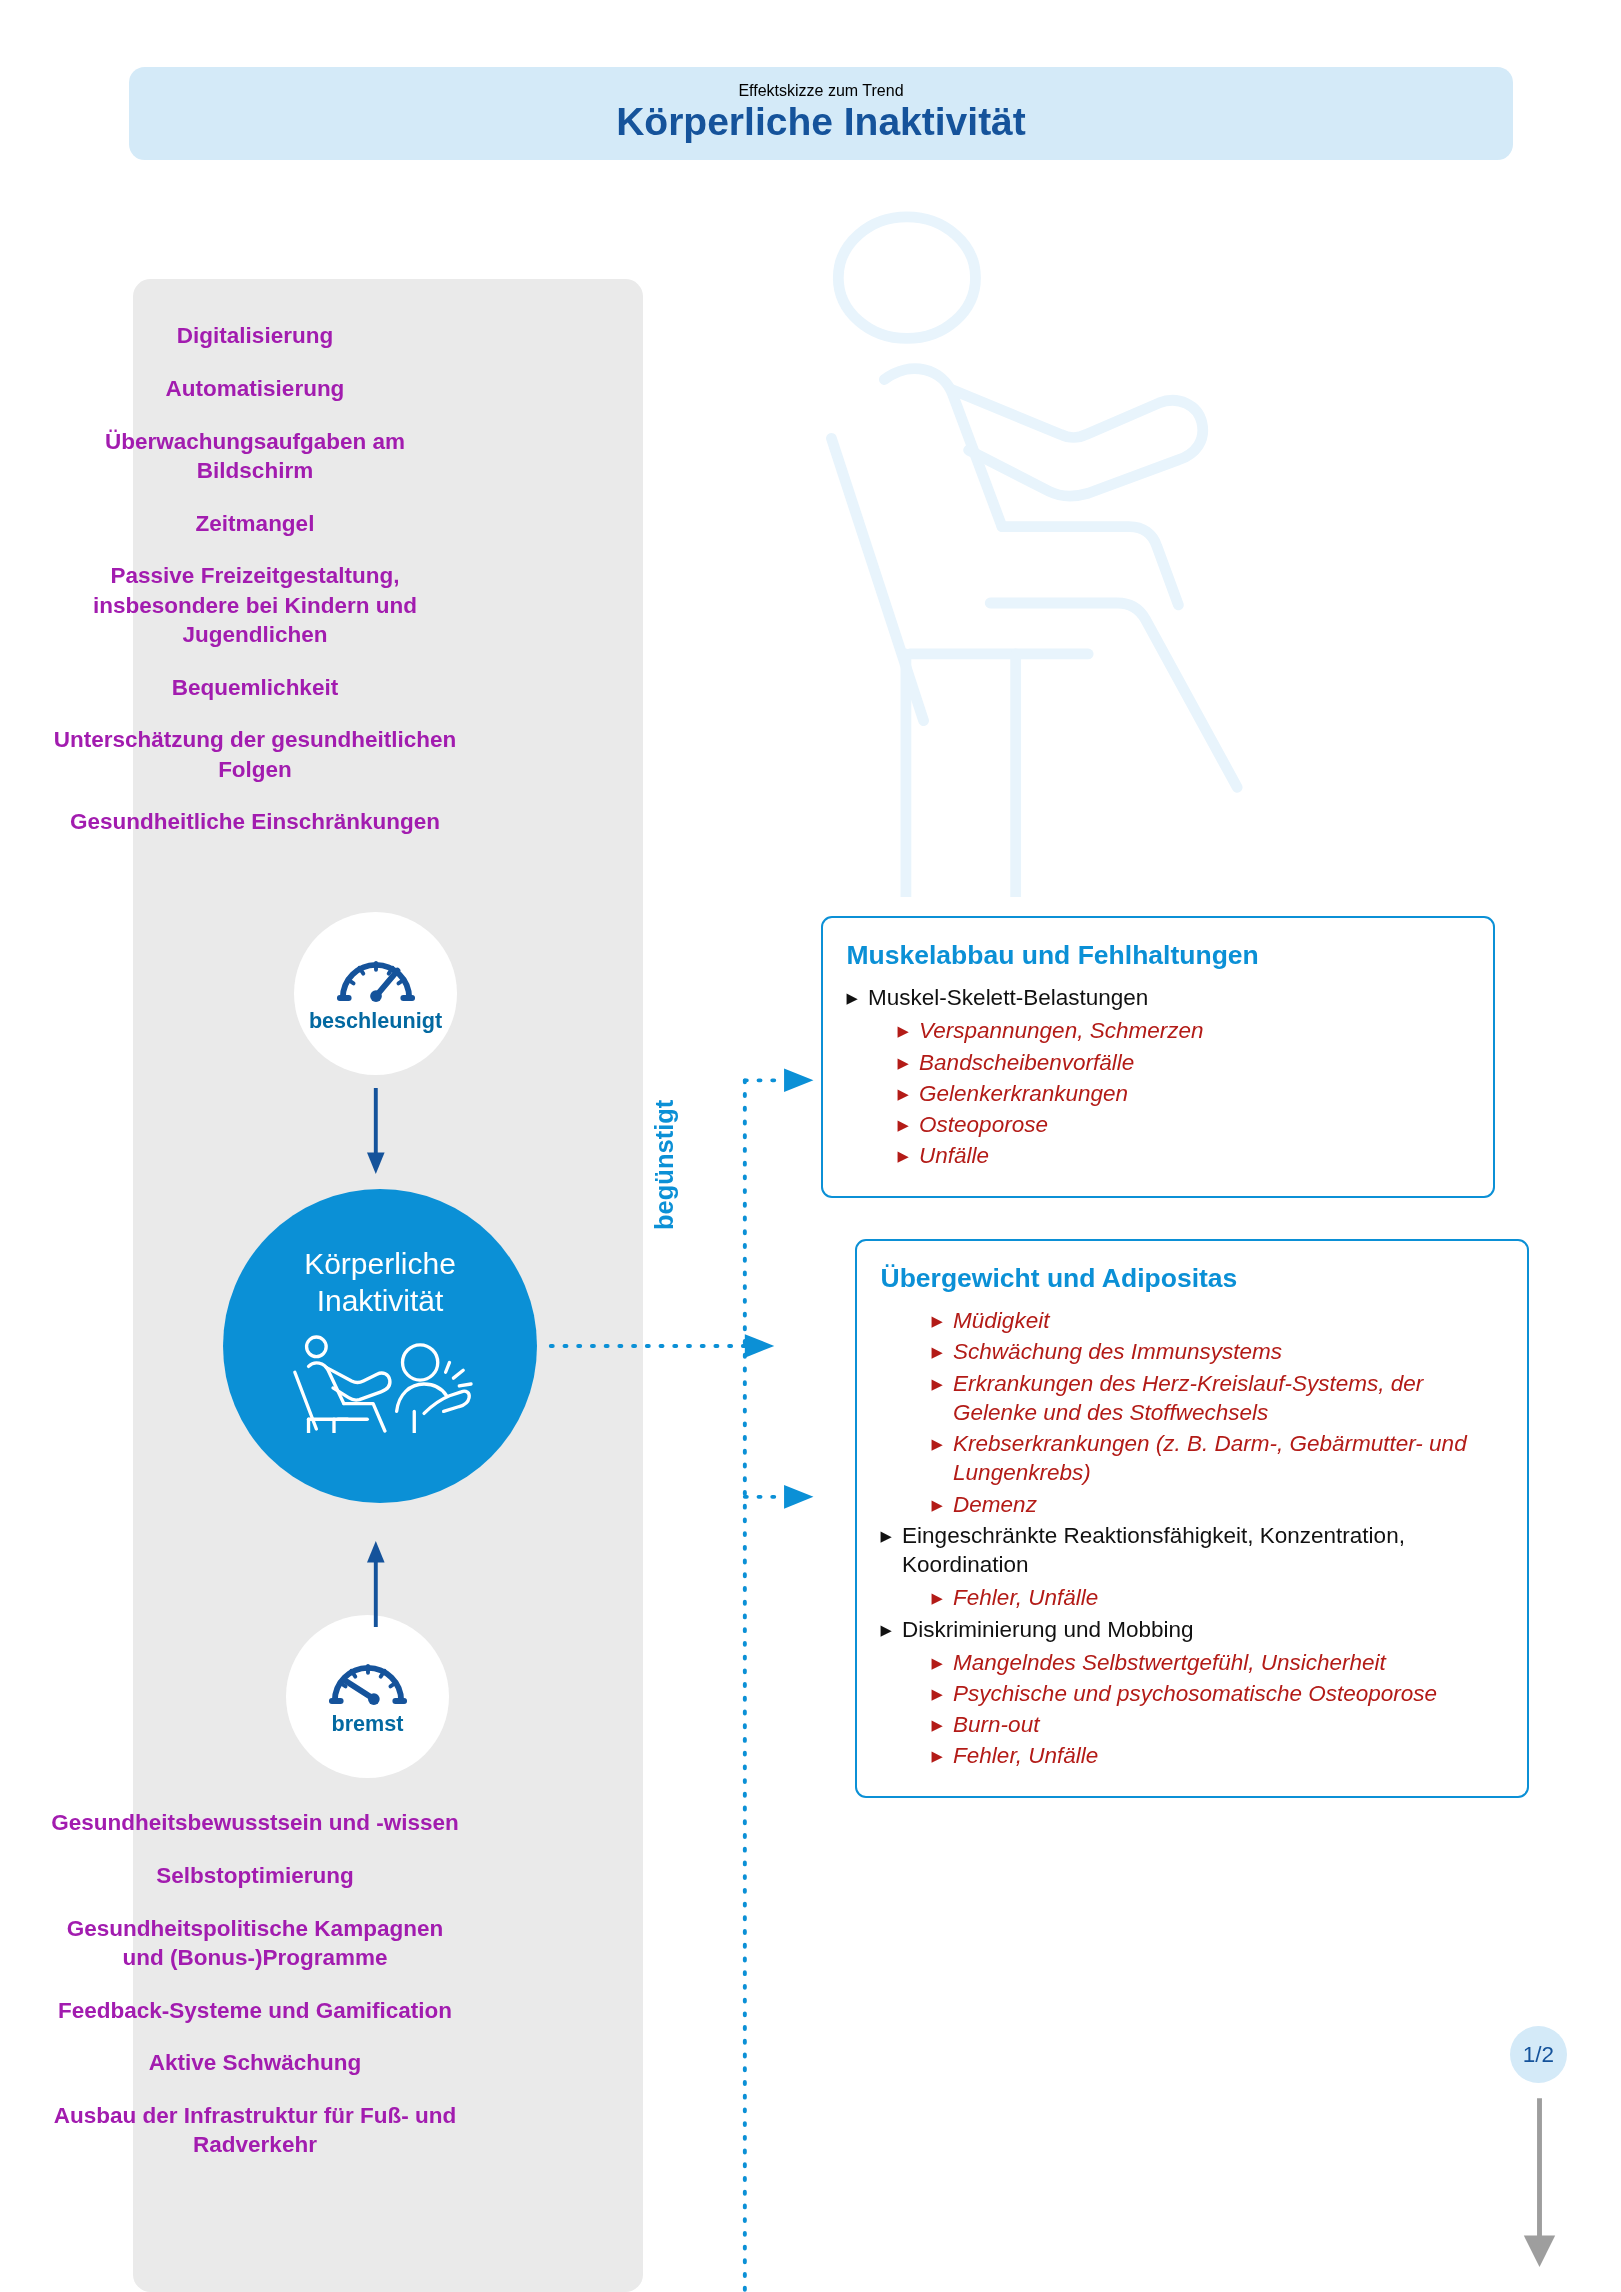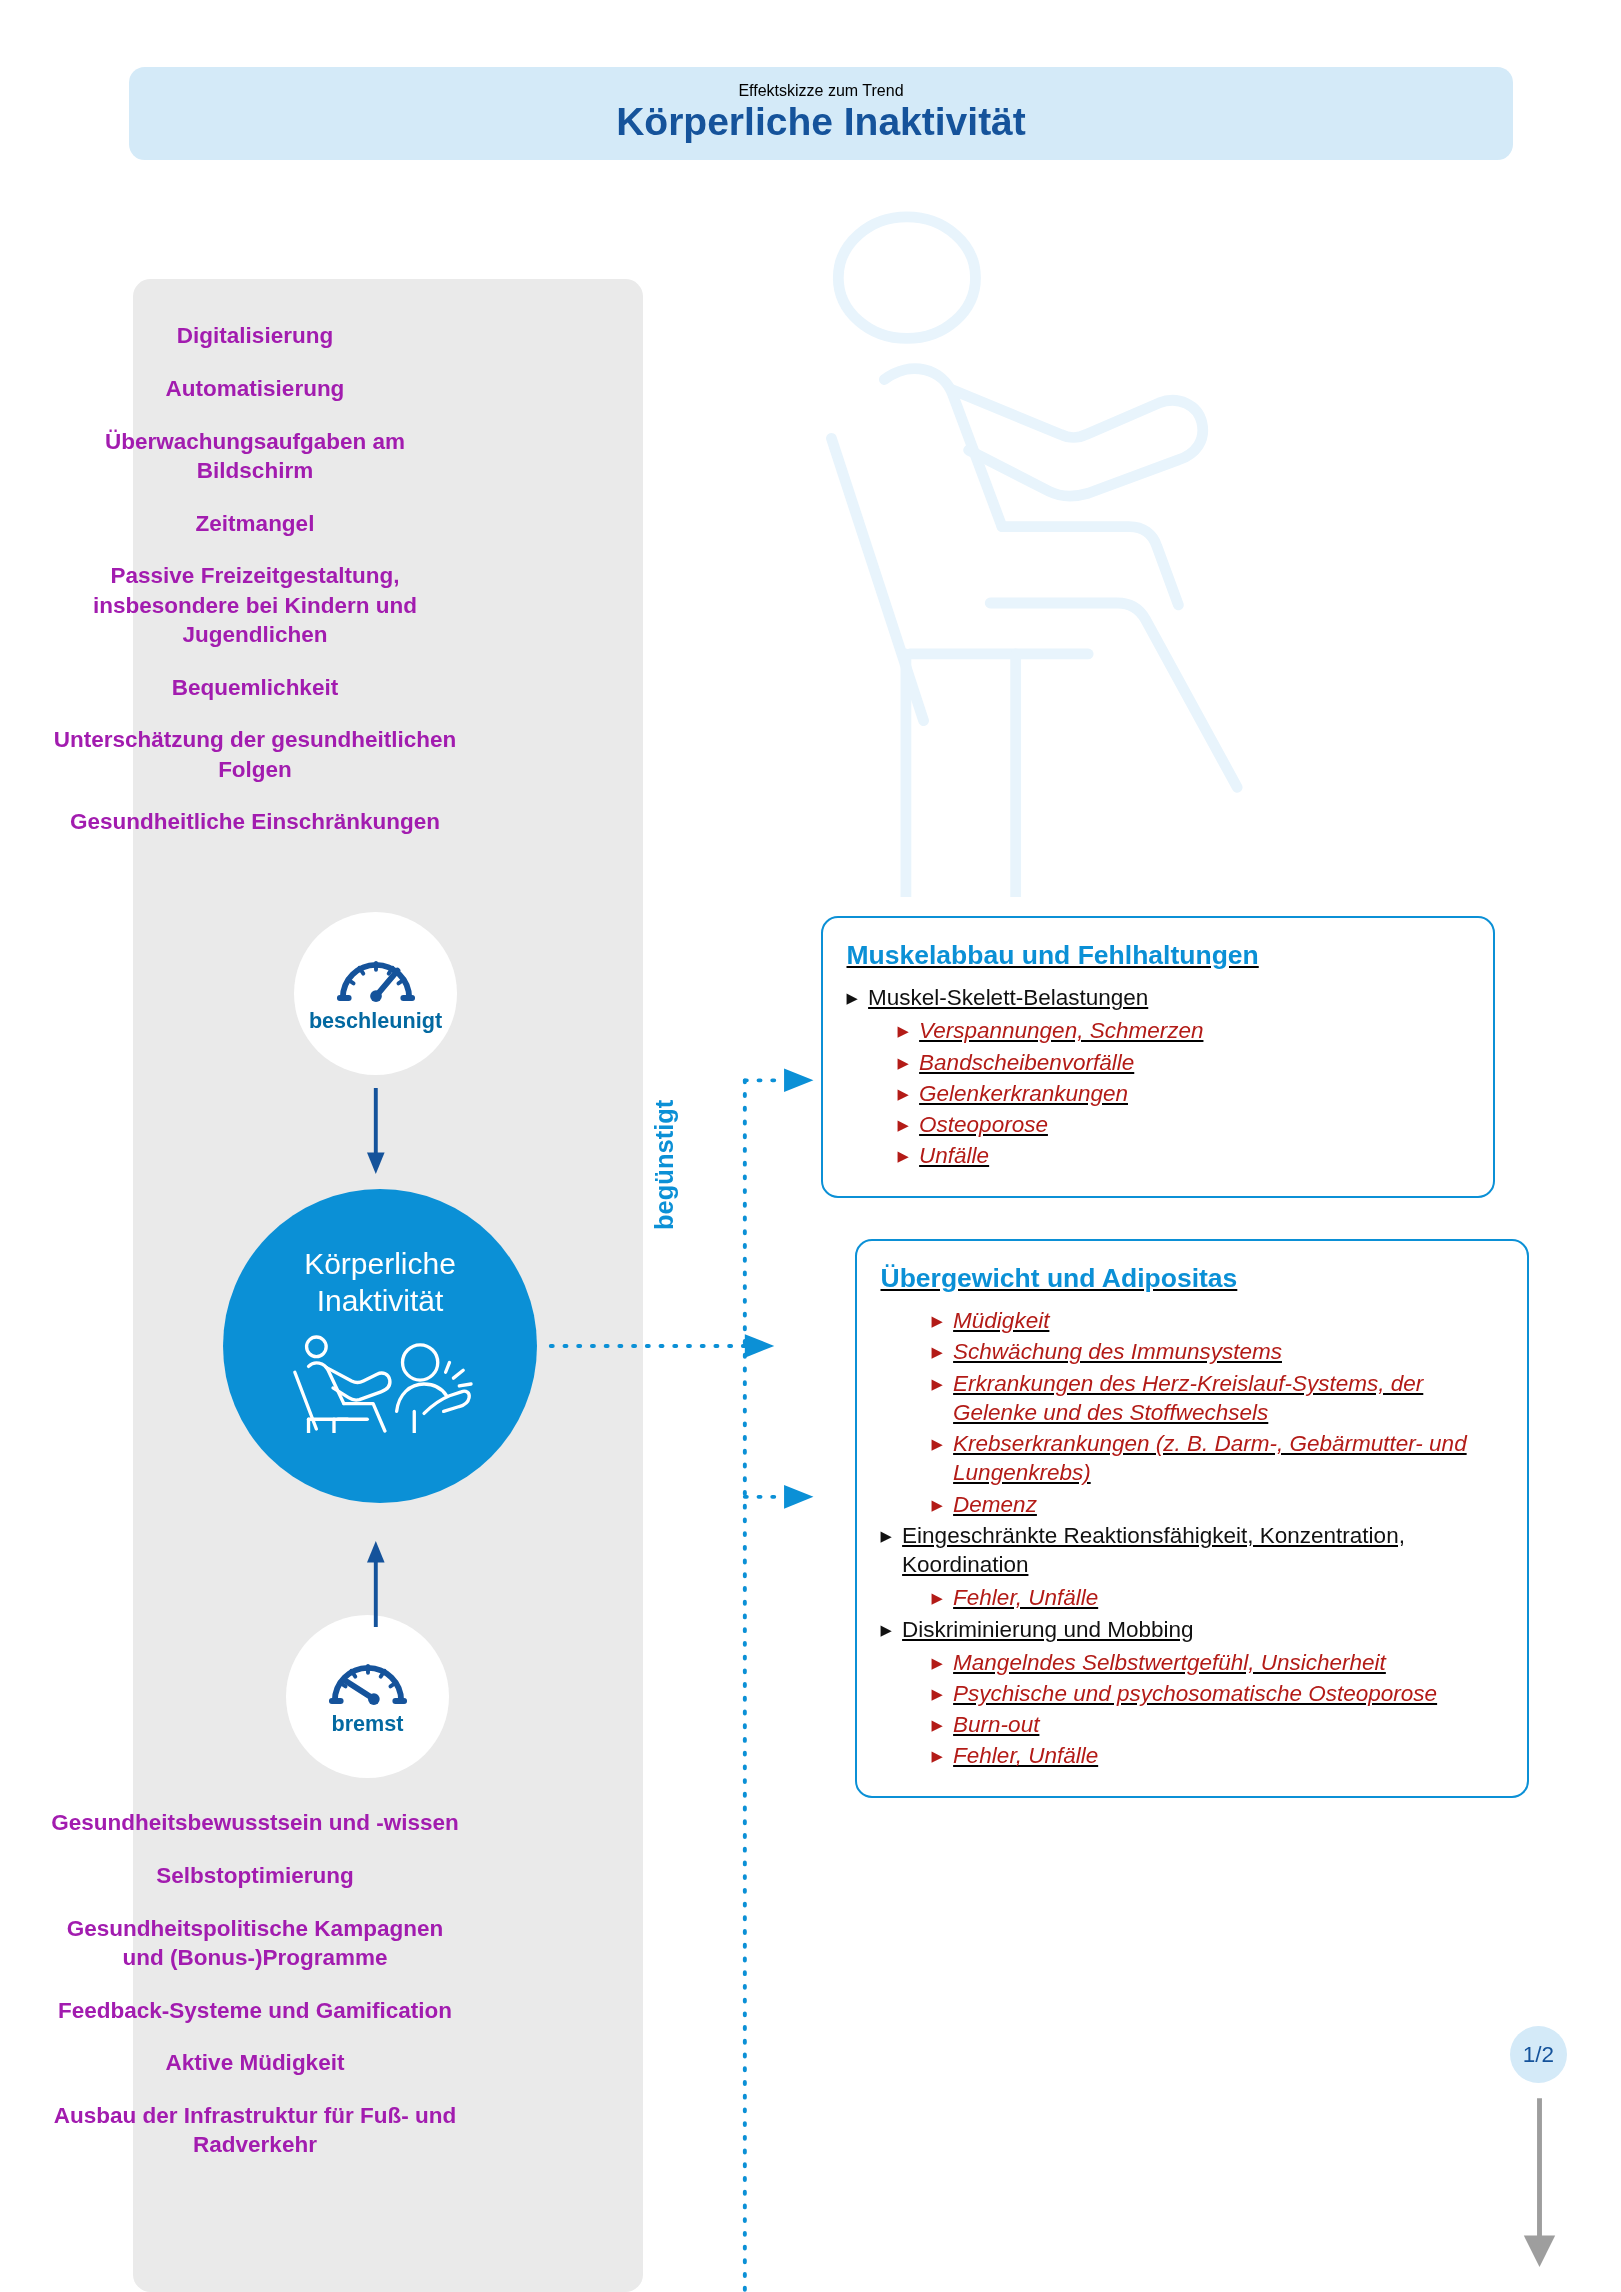--- a/index.html
+++ b/index.html
@@ -77,23 +77,22 @@
   #begunstigt-label{
     position:absolute;left:650px;top:1230px;
     color:#0b90d6;font-size:25.5px;font-weight:700;
     transform:rotate(-90deg);transform-origin:left top;
     white-space:nowrap;z-index:4;
   }
 
   
   .effect-box{
     position:absolute;background:#ffffff;border:2px solid #0b90d6;
-    border-radius:17px;z-index:3;box-sizing:border-box;
+    border-radius:11px;z-index:3;box-sizing:border-box;
     padding:21.6px 27.4px 23.5px 23.5px;
-    text-decoration:underline;
   }
   #effect-box-1{left:821px;top:916px;width:674px;}
   #effect-box-2{left:855px;top:1239px;width:674px;}
   .box-heading{
     color:#0b90d6;font-size:26.5px;font-weight:700;margin-bottom:11.8px;line-height:1.2;
   }
   ul.lvl1{list-style:none;margin:0;padding:0;}
   ul.lvl2{list-style:none;margin:0 0 0 51px;padding:0;}
   li.bullet-l1{
     color:#111111;font-size:22.5px;font-weight:400;line-height:1.3;
@@ -150,21 +149,21 @@
   <div class="factor-item">Bequemlichkeit</div>
   <div class="factor-item">Unterschätzung der gesundheitlichen Folgen</div>
   <div class="factor-item">Gesundheitliche Einschränkungen</div>
 </div>
 
 <div id="brake-list" class="factor-list">
   <div class="factor-item">Gesundheitsbewusstsein und -wissen</div>
   <div class="factor-item">Selbstoptimierung</div>
   <div class="factor-item">Gesundheitspolitische Kampagnen und (Bonus-)Programme</div>
   <div class="factor-item">Feedback-Systeme und Gamification</div>
-  <div class="factor-item">Aktive Müdigkeit</div>
+  <div class="factor-item">Aktive Schwächung</div>
   <div class="factor-item">Ausbau der Infrastruktur für Fuß- und Radverkehr</div>
 </div>
 
 <div id="gauge-accelerate" class="gauge-circle">
   <svg width="82" height="49" viewBox="0 0 84 50">
     <path d="M 8 46 A 34 34 0 0 1 76 46" fill="none" stroke="#15539b" stroke-width="6"></path>
     <path d="M 5 46 L 14 46 M 70 46 L 79 46" stroke="#15539b" stroke-width="6" stroke-linecap="round"></path>
     <path d="M 13 27 L 19 31 M 25 15 L 29 21 M 42 10 L 42 17 M 59 15 L 55 21 M 71 27 L 65 31" stroke="#15539b" stroke-width="4" stroke-linecap="round"></path>
     <path d="M 42 44 L 64 18" stroke="#15539b" stroke-width="6" stroke-linecap="round"></path>
     <circle cx="42" cy="44" r="6" fill="#15539b"></circle>

